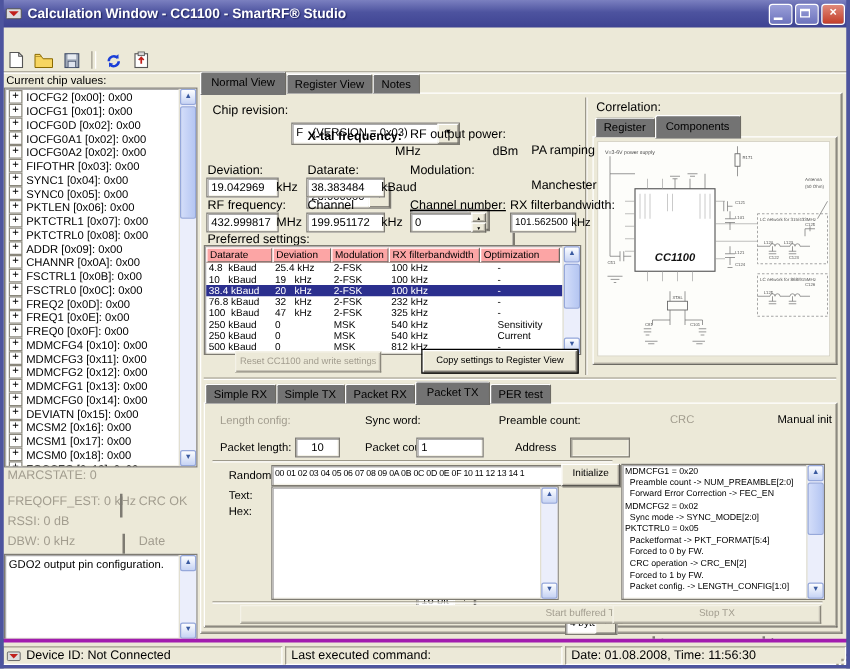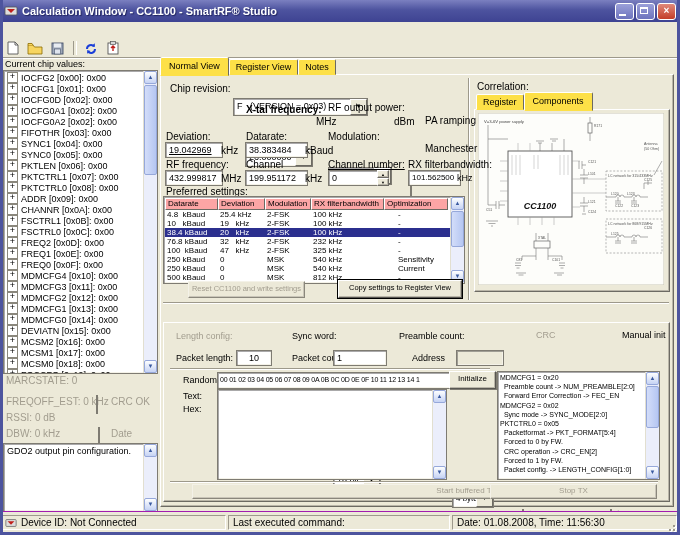--- a/index.html
+++ b/index.html
@@ -37,21 +37,21 @@
   .combo.dis .carr::after{color:#a29d8f;}
   .cb{width:11px;height:11px;background:#fff;border:1px solid #7e7b72;box-shadow:inset 1px 1px 0 rgba(66,65,66,.35);box-sizing:border-box;position:relative;}
   .cb.checked::after{content:"✓";position:absolute;left:1px;top:-2px;font-size:10px;color:#000;}
   .cb.dis{background:#ece9d8;}
   .cb.dis.checked::after{color:#8f8b7e;}
   .btn{background:#ece9d8;border:1px solid;border-color:#fff #585651 #585651 #fff;box-shadow:inset -1px -1px 0 #b9b5a8, 1px 1px 0 #7e7b72;font-size:8px;text-align:center;}
   .btn.dis{color:#a29d8f;box-shadow:inset -1px -1px 0 #c9c5b8;border-color:#f4f2e8 #8a877c #8a877c #f4f2e8;}
   .btn.def{outline:1px solid #000;}
   
   .tabstrip{display:flex;align-items:flex-end;z-index:5;}
-  .tab{height:14px;line-height:14px;padding:0 6px;font-size:9px;background:#fde047;border:1px solid;border-color:#fff #6c6a63 transparent #fff;border-radius:2px 2px 0 0;white-space:nowrap;}
+  .tab{height:14px;line-height:14px;padding:0 6px;font-size:9px;background:#737373;border:1px solid;border-color:#fff #6c6a63 transparent #fff;border-radius:2px 2px 0 0;white-space:nowrap;}
   .tab.active{height:17px;line-height:17px;position:relative;z-index:6;margin-bottom:-1px;padding:0 8px;}
   .page{background:#ece9d8;border:1px solid;border-color:#fff #6c6a63 #6c6a63 #fff;box-shadow:inset -1px -1px 0 #b9b5a8;}
   
   .vsb{background:#ebeefb;border-left:1px solid #e2dfd0;}
   .vsb .sbtn{position:absolute;left:0;width:13px;height:13px;background:linear-gradient(#fdfeff,#c6d3f4);border:1px solid #96a8da;border-radius:2px;box-sizing:border-box;}
   .vsb .sbtn::after{position:absolute;left:0;right:0;text-align:center;font-size:6px;color:#3a5aa0;top:2px;}
   .vsb .up{top:0;}.vsb .up::after{content:"▲";}
   .vsb .dn{bottom:0;}.vsb .dn::after{content:"▼";}
   .vsb .thumb{position:absolute;left:0;width:13px;background:linear-gradient(90deg,#d3ddf9,#b5c6f2);border:1px solid #96a8da;border-radius:2px;box-sizing:border-box;}
   
@@ -59,21 +59,21 @@
   .plus{width:9px;height:9px;border:1px solid #8a877c;background:#fff;font-size:9px;line-height:7px;text-align:center;margin-right:3px;flex:none;color:#000;}
   
   .phead{display:flex;height:12px;}
   .phead .hc{background:#fca5a5;border:1px solid;border-color:#fff #6c6a63 #6c6a63 #fff;font-size:8px;line-height:10px;padding-left:2px;box-sizing:border-box;white-space:nowrap;overflow:hidden;flex:none;}
   .prow{display:flex;height:9px;font-size:8px;line-height:9px;}
   .prow .pc{white-space:pre;overflow:hidden;flex:none;padding-left:2px;box-sizing:border-box;}
   .prow.sel{background:#2b2f8e;color:#fff;}
   
   .info-line{font-size:7px;line-height:9.2px;white-space:pre;}
   
-  #statusbar{left:0;top:511px;width:680px;height:21px;border-top:1px solid #a21caf;background:#ece9d8;z-index:30;}
+  #statusbar{left:0;top:511px;width:680px;height:21px;border-top:3px solid #a21caf;background:#ece9d8;z-index:30;}
   .spanel{position:absolute;top:3px;height:15px;border:1px solid;border-color:#9d998b #fff #fff #9d998b;font-size:10px;line-height:14px;padding-left:4px;box-sizing:border-box;white-space:nowrap;overflow:hidden;}
   .grip{position:absolute;right:1px;top:6px;width:13px;height:13px;
     background:
       linear-gradient(135deg,transparent 50%,transparent 0) ;
   }
   .grip i{position:absolute;width:2px;height:2px;background:#9d998b;box-shadow:1px 1px 0 #fff;}
 </style>
 </head>
 <body>
 
@@ -384,21 +384,21 @@
   <div class="abs sunken combo" style="left:328px;top:113px;width:62px;height:16px;">
     <span class="cbtext">0</span>
       <span class="carr"></span>
   </div>
   <div class="abs lbl" style="left:394px;top:116px;">dBm</div>
   <span class="abs cb" style="left:410px;top:115px;"></span>
   <div class="abs lbl" style="left:425px;top:115px;">PA ramping</div>
 
   
   <div class="abs lbl" style="left:166px;top:131px;">Deviation:</div>
-  <div class="abs sunken field" style="left:165px;top:142px;width:50px;height:14px;text-decoration:underline;">19.042969</div>
+  <div class="abs sunken field" style="left:165px;top:142px;width:50px;height:14px;">19.042969</div>
   <div class="abs lbl" style="left:221px;top:145px;">kHz</div>
 
   <div class="abs lbl" style="left:246px;top:131px;">Datarate:</div>
   <div class="abs sunken field" style="left:245px;top:142px;width:55px;height:14px;">38.383484</div>
   <div class="abs lbl" style="left:305px;top:145px;">kBaud</div>
 
   <div class="abs lbl" style="left:328px;top:131px;">Modulation:</div>
   <div class="abs sunken combo" style="left:328px;top:141px;width:62px;height:16px;">
     <span class="cbtext">2-FSK</span>
       <span class="carr"></span>
@@ -502,20 +502,27 @@
       <span class="thumb" style="top:14px;height:36px;"></span>
     </div>
   </div>
 
   <div class="abs btn dis" style="left:188px;top:281px;width:115px;height:15px;line-height:13px;font-size:7.5px;overflow:hidden;">Reset CC1100 and write settings</div>
   <div class="abs btn def" style="left:338px;top:280px;width:122px;height:16px;line-height:14px;font-size:7.5px;overflow:hidden;">Copy settings to Register View</div>
 
   <div class="abs hgroove" style="left:163px;top:302px;width:506px;"></div>
 
   
+  <div class="abs tabstrip" id="packet-tabs" style="left:164px;top:305px;height:18px;">
+      <span class="tab">Simple RX</span>
+      <span class="tab">Simple TX</span>
+      <span class="tab">Packet RX</span>
+      <span class="tab active">Packet TX</span>
+      <span class="tab">PER test</span>
+    </div>
   <div class="abs page" style="left:163px;top:322px;width:505px;height:178px;"></div>
 
   
   <div class="abs lbl dis" style="left:176px;top:331px;font-size:9px;">Length config:</div>
   <div class="abs sunken combo dis" style="left:236px;top:328px;width:60px;height:16px;background:#ece9d8;">
     <span class="cbtext">Variable</span>
       <span class="carr"></span>
   </div>
   <div class="abs lbl" style="left:292px;top:331px;font-size:9px;">Sync word:</div>
   <div class="abs sunken combo" style="left:333px;top:328px;width:46px;height:16px;">

